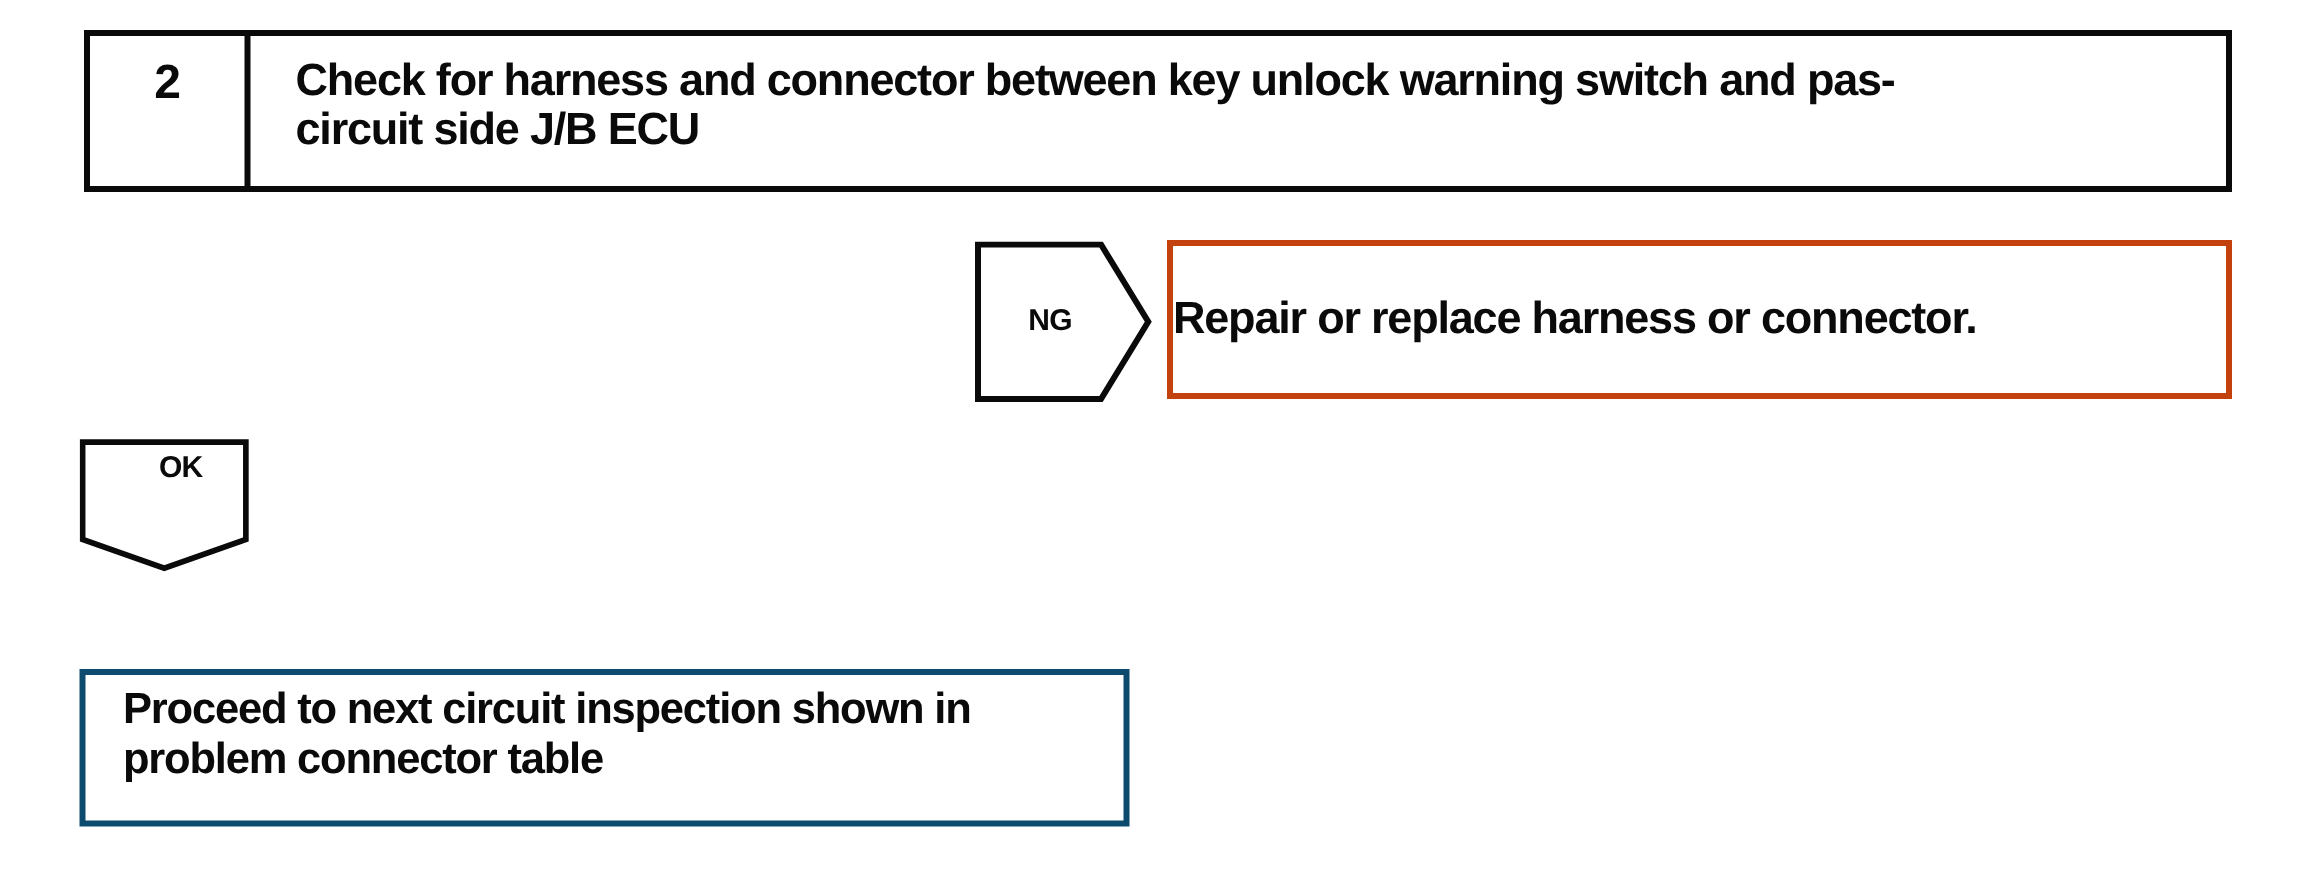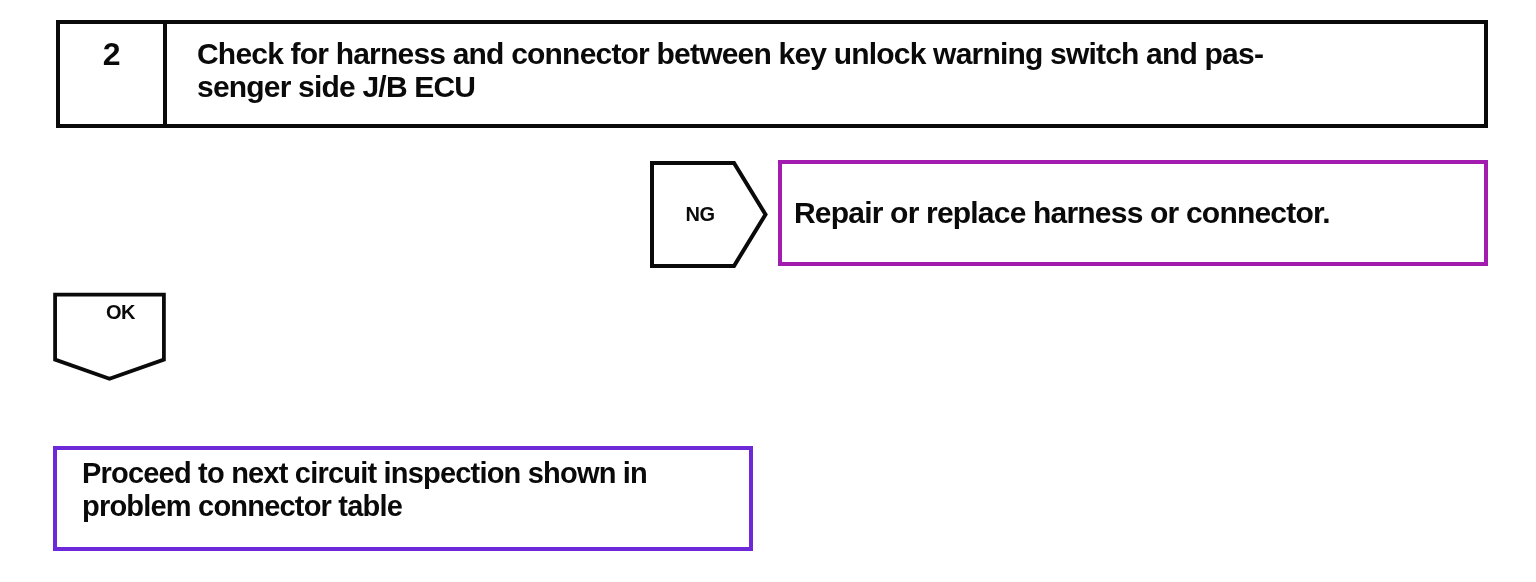--- a/index.html
+++ b/index.html
@@ -63,25 +63,25 @@
     justify-content: center;
   }
   .connector-label {
     font-size: 20px;
     letter-spacing: -0.5px;
   }
   .ng-result-box {
     position: absolute;
     left: 778px; top: 160px;
     width: 710px; height: 106px;
-    border: 4px solid #a21caf;
+    border: 4px solid #c2410c;
     background: #ffffff;
     display: flex;
     align-items: center;
-    padding: 0 12px 0 12px;
+    padding: 0 12px 0 0;
     text-align: right;
   }
   .ng-result-text {
     font-size: 30px;
     letter-spacing: -0.8px;
     white-space: nowrap;
   }
   
   .ok-connector {
     position: absolute;
@@ -94,21 +94,21 @@
     left: 0; top: 17px;
     width: 135px;
     display: flex;
     justify-content: center;
   }
   
   .ok-result-box {
     position: absolute;
     left: 53px; top: 446px;
     width: 700px; height: 105px;
-    border: 4px solid #6d28d9;
+    border: 4px solid #0c4a6e;
     background: #ffffff;
     padding: 7px 16px 0 25px;
   }
   .ok-result-box .line {
     font-size: 29px;
     line-height: 33px;
     letter-spacing: -0.8px;
     white-space: nowrap;
   }
 </style>
@@ -116,21 +116,21 @@
 <body>
 
 <div class="canvas">
 
   <div class="step-box">
     <div class="step-number-cell">
       <span class="step-number">2</span>
     </div>
     <div class="step-title-cell">
       <div class="line">Check for harness and connector between key unlock warning switch and pas-</div>
-      <div class="line">senger side J/B ECU</div>
+      <div class="line">circuit side J/B ECU</div>
     </div>
   </div>
 
   <div class="ng-connector">
     <svg viewBox="0 0 118 107">
       <polygon points="2,2 84,2 115.5,53.5 84,105 2,105" fill="#ffffff" stroke="#0a0a0a" stroke-width="4" stroke-linejoin="miter"></polygon>
     </svg>
     <div class="ng-label-wrap">
       <span class="connector-label">NG</span>
     </div>

